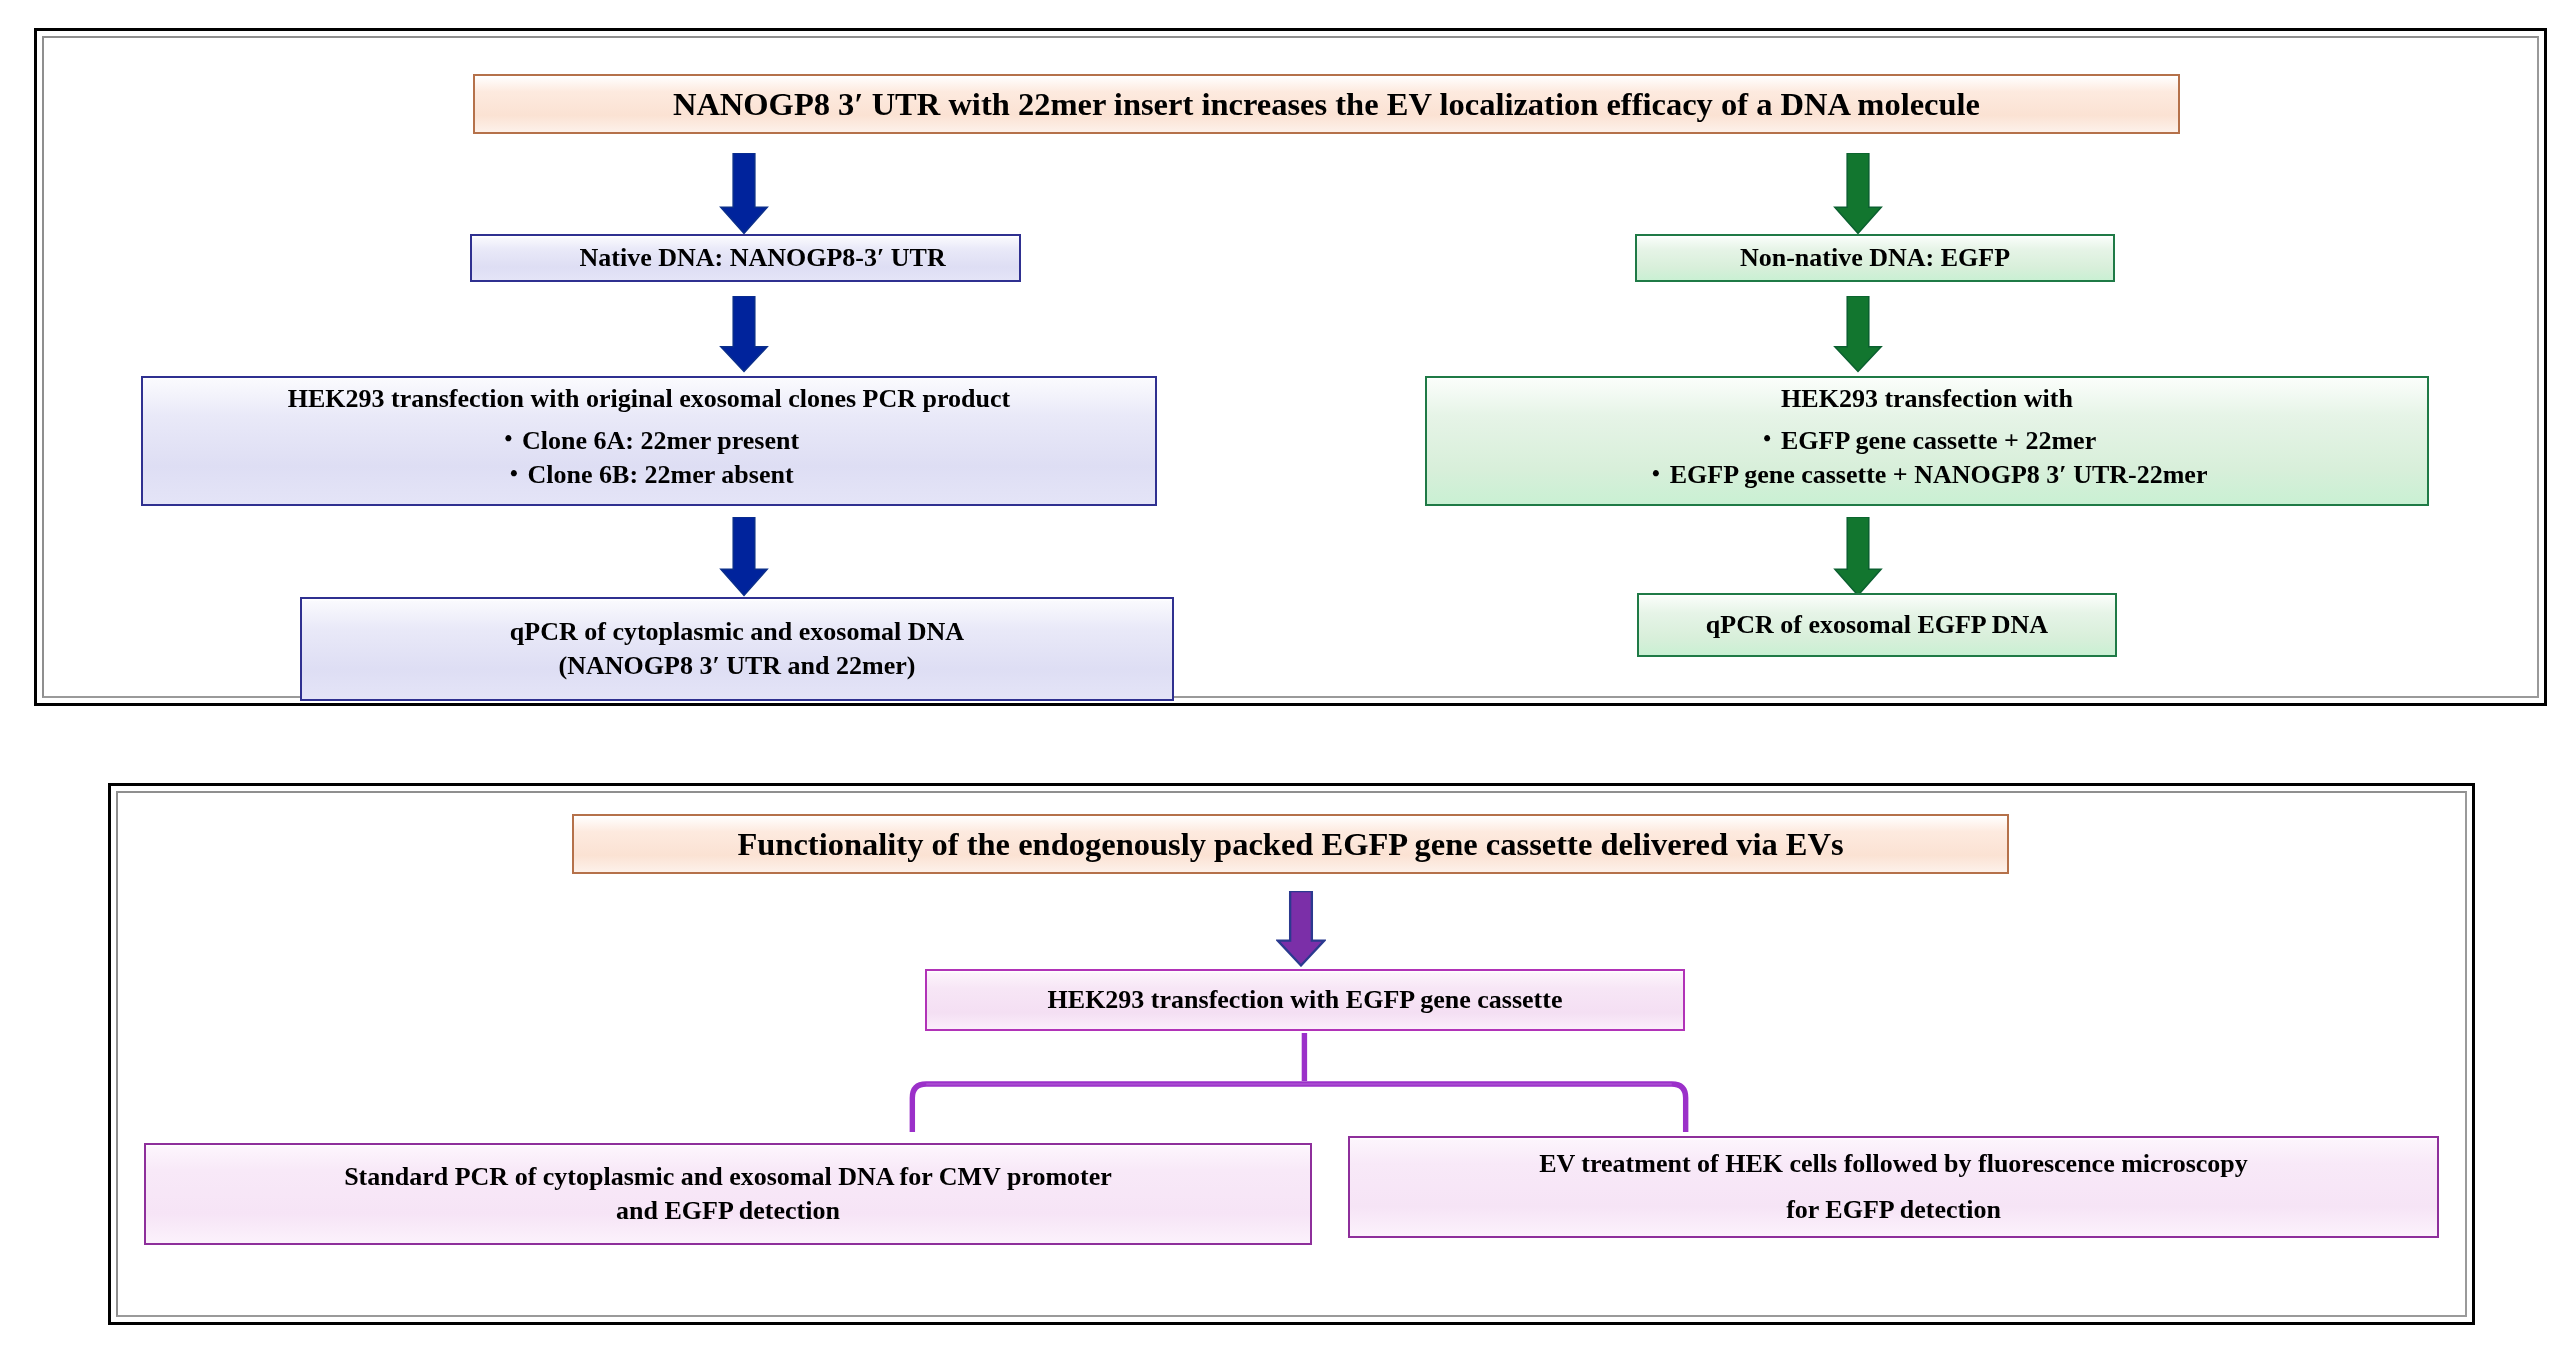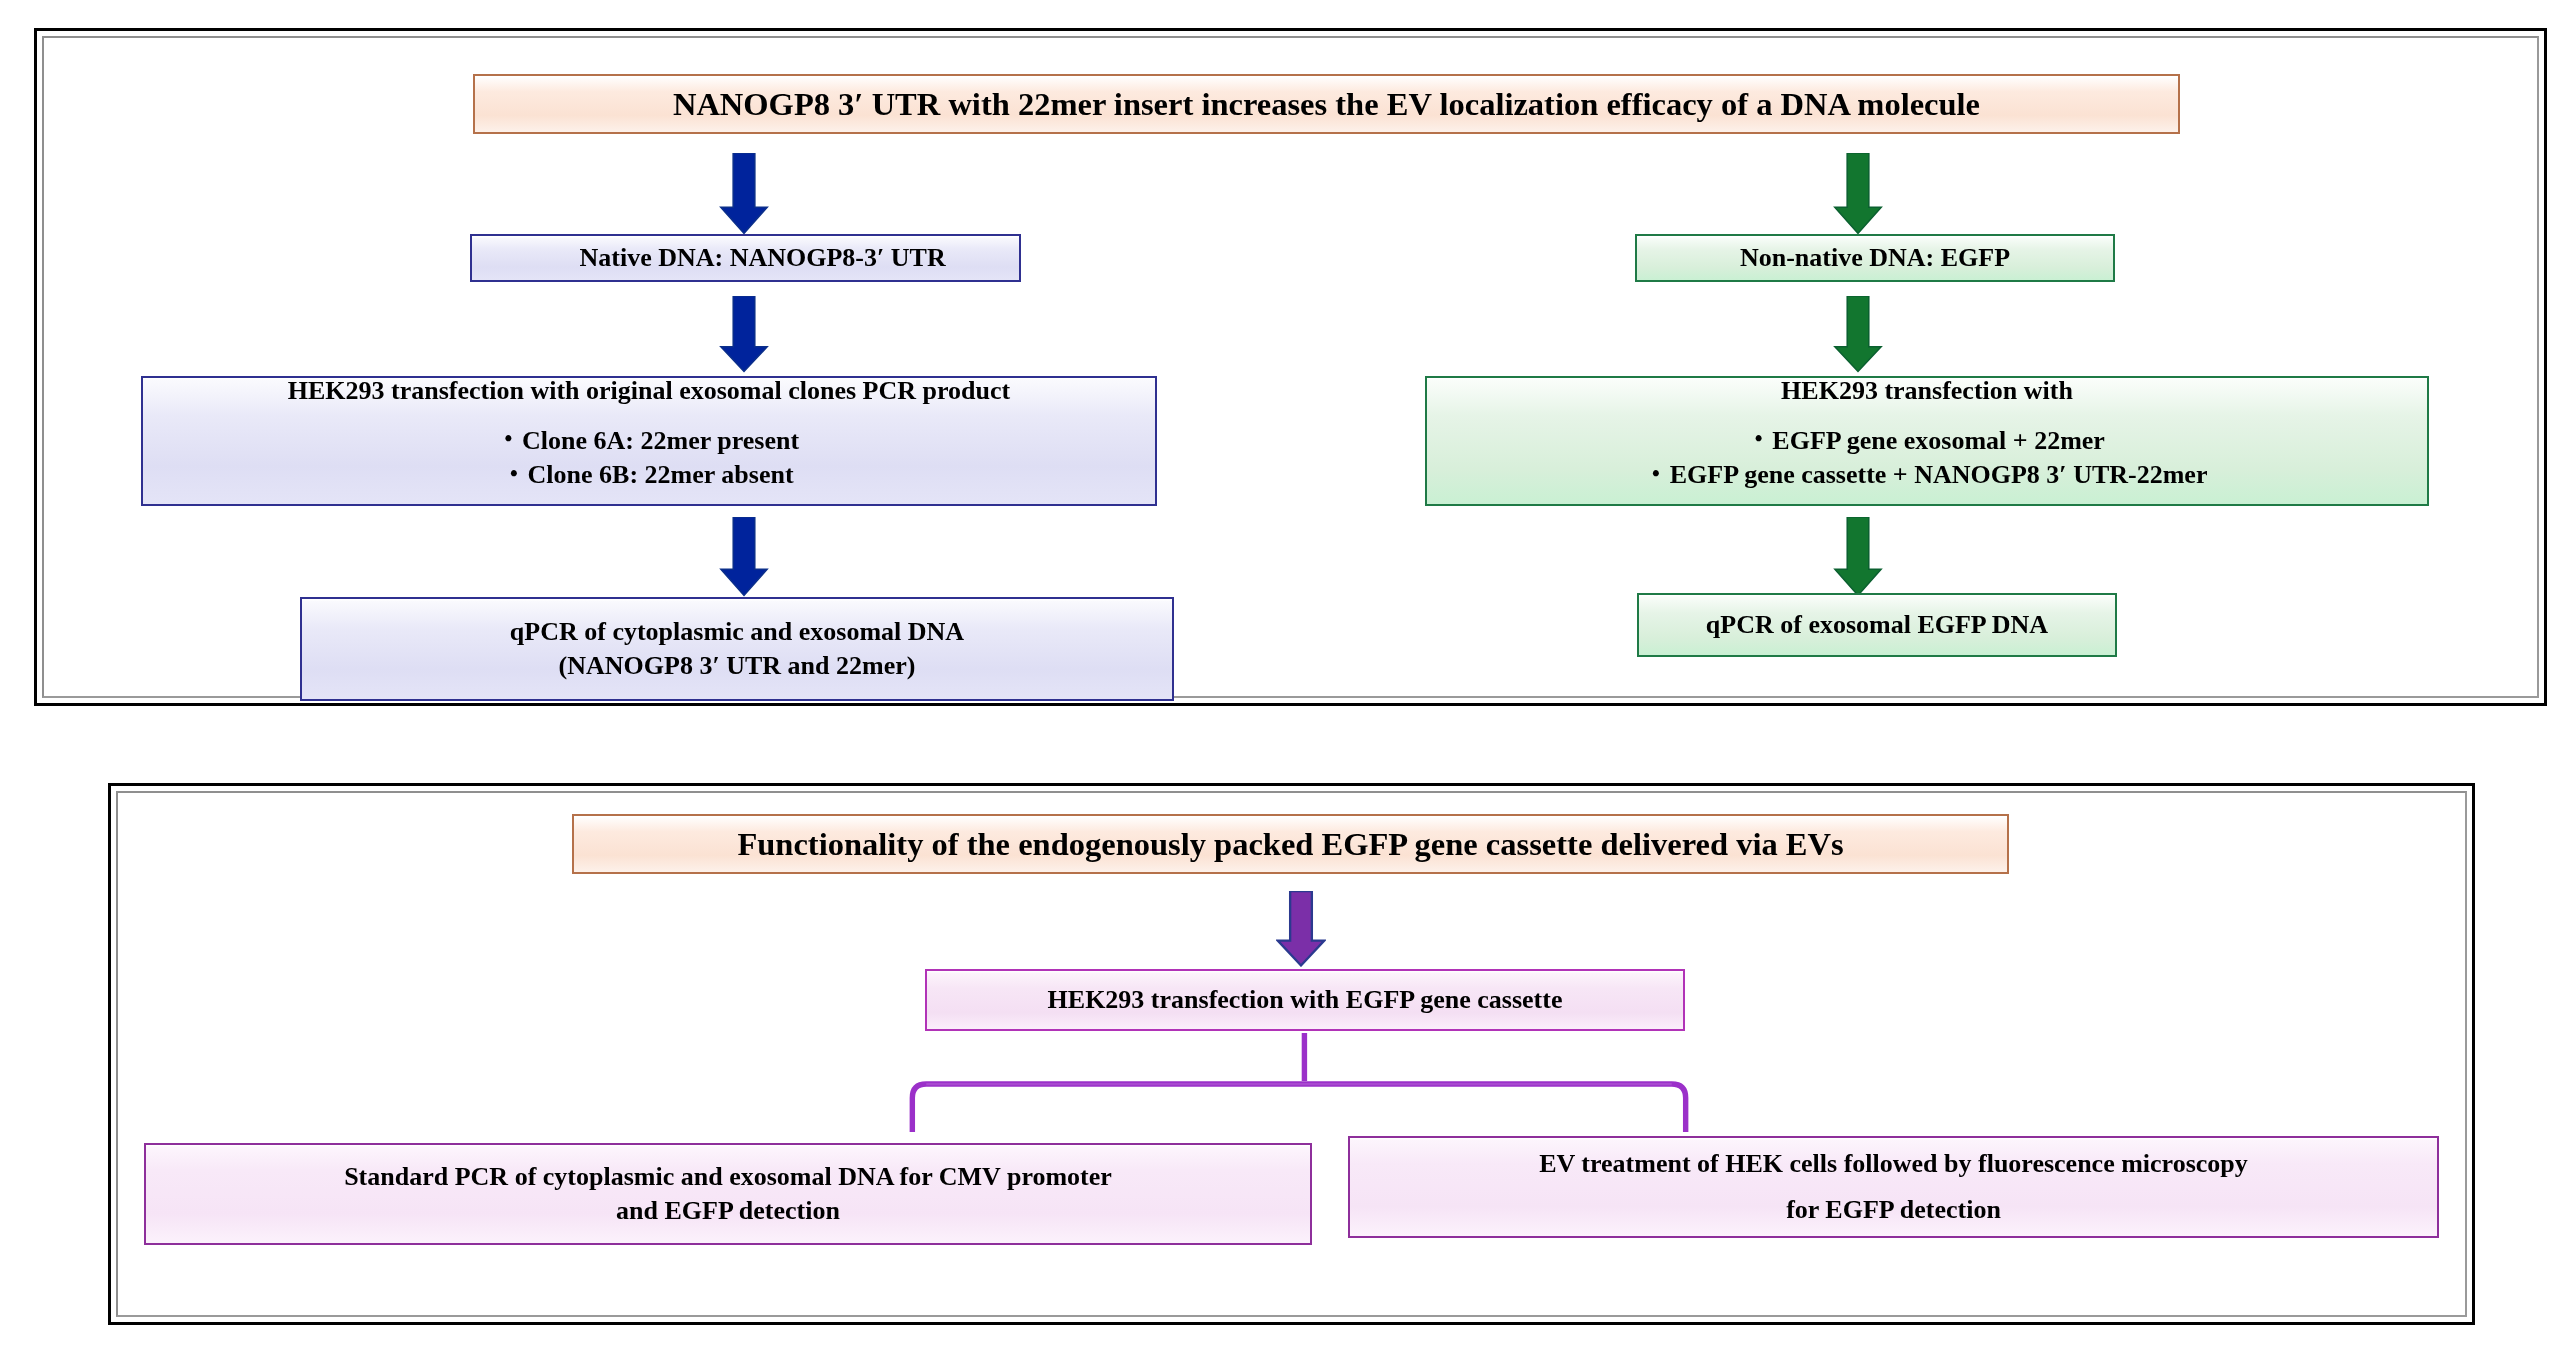--- a/index.html
+++ b/index.html
@@ -61,21 +61,21 @@
     justify-content: center;
     text-align: center;
     font-weight: bold;
     color: #000000;
     line-height: 1.32;
     padding: 6.2px 10.8px;
   }
   .node .line { display: block; white-space: nowrap; }
   .node .bullets {
     list-style: none;
-    margin: 16px;
+    margin: 8px;
     padding: 0;
   }
   .node .bullets li {
     white-space: nowrap;
     text-indent: 0;
   }
   .node .bullets li::before {
     content: "\2022";
     display: inline-block;
     width: 1.25em;
@@ -189,21 +189,21 @@
 
   <div class="arrow" style="left:1833px; top:296px;">
     <svg width="50" height="77" viewBox="0 0 64 100">
       <path d="M18 0 H46 V66 H62 L32 98 L2 66 H18 Z" fill="#12762f" stroke="#0b6030" stroke-width="2"></path>
     </svg>
   </div>
 
   <div class="node theme-green fs-node" style="left:1425px; top:376px; width:1004px; height:130px;">
     <span class="line">HEK293 transfection with</span>
     <ul class="bullets">
-      <li>EGFP gene exosomal + 22mer</li>
+      <li>EGFP gene cassette + 22mer</li>
       <li>EGFP gene cassette + NANOGP8 3′ UTR-22mer</li>
     </ul>
   </div>
 
   <div class="arrow" style="left:1833px; top:517px;">
     <svg width="50" height="80" viewBox="0 0 64 104">
       <path d="M18 0 H46 V68 H62 L32 102 L2 68 H18 Z" fill="#12762f" stroke="#0b6030" stroke-width="2"></path>
     </svg>
   </div>
 

